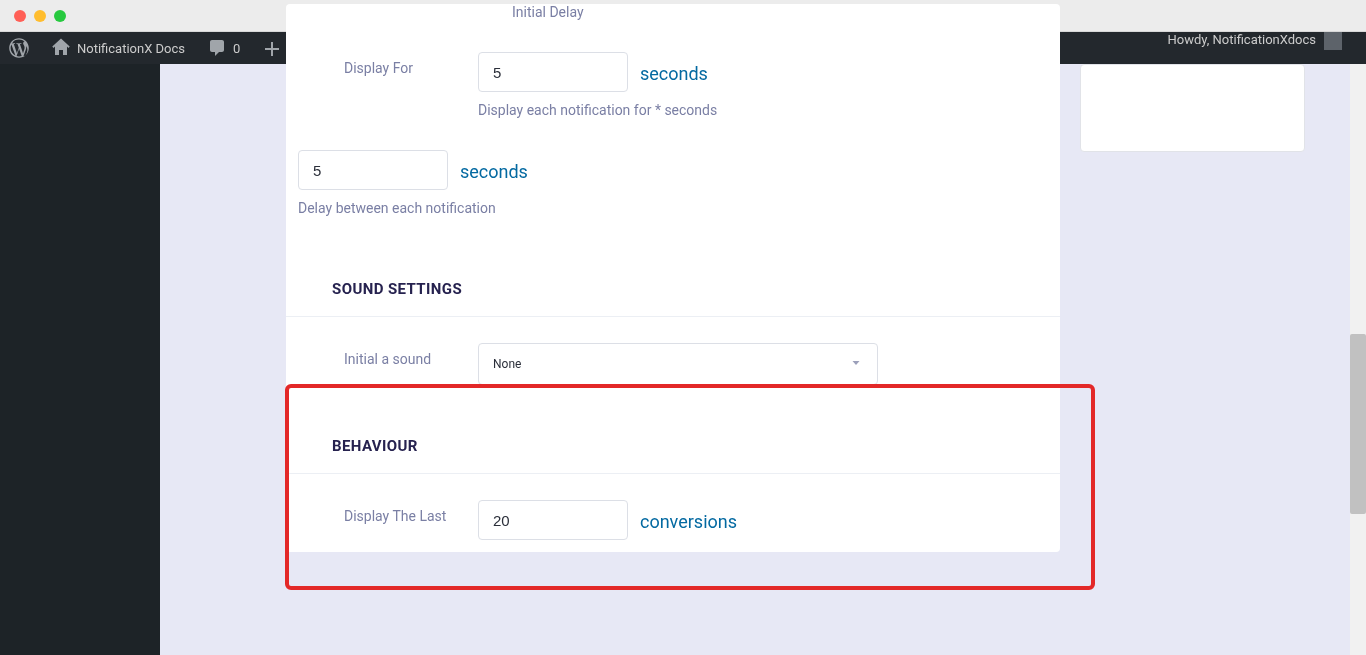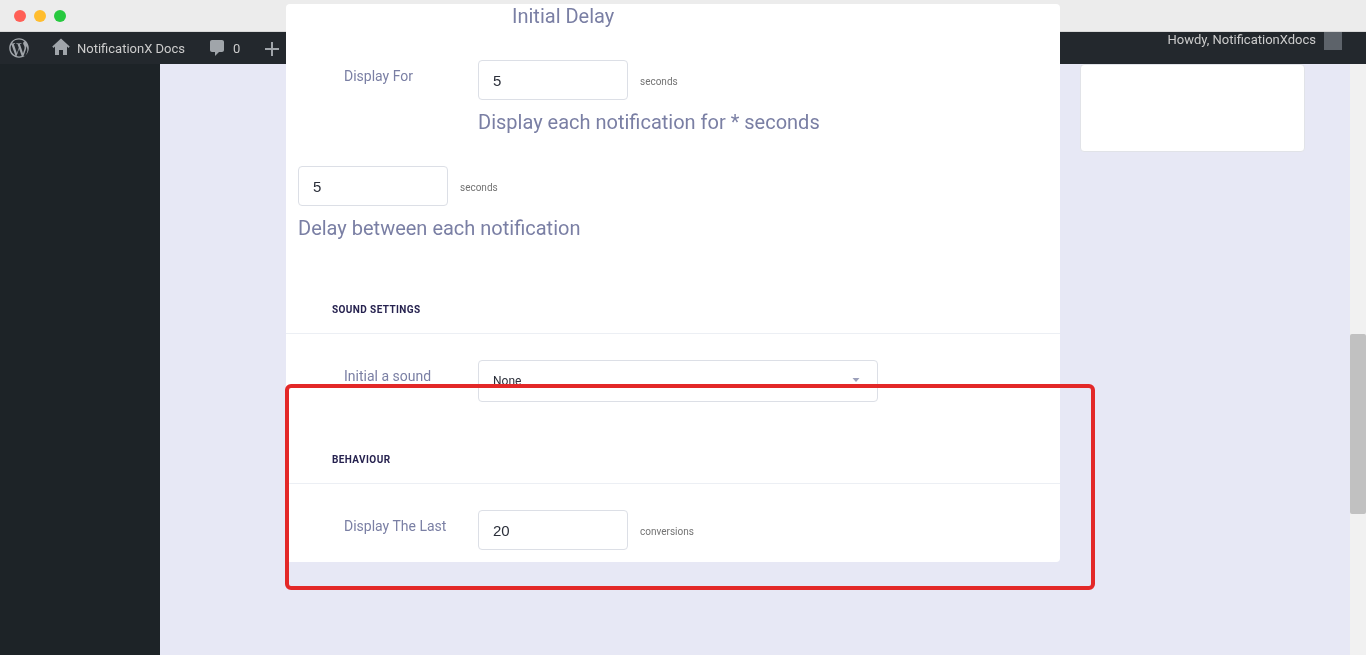--- a/index.html
+++ b/index.html
@@ -33,27 +33,27 @@
   
   .settings-card { position: absolute; left: 286px; top: -60px; width: 774px; background: #ffffff; border-radius: 4px; padding-bottom: 12px; }
 
   
   .side-widget { position: absolute; left: 1080px; top: 0; width: 225px; height: 88px; background: #fff; border: 1px solid #e1e3e8; border-radius: 4px; padding: 8px 12px; font-size: 13px; line-height: 1.5; overflow: hidden;}
 
   
   .form-row { display: flex; align-items: flex-start; padding: 10px 0 0 12px; }
   .form-row .label { width: 180px; padding-left: 46px; padding-top: 8px; font-size: 14px; color: #7a7fa4; }
   .form-row .control { flex: 1; }
-  .help { font-size: 20px; color: #7a7fa4; padding: 10px 0 2px 0; }
+  .help { font-size: 14px; color: #7a7fa4; padding: 10px 0 2px 0; }
   .help-top-only { padding-left: 226px; padding-top: 0; }
 
   input[type=text] { width: 150px; height: 40px; border: 1px solid #dcdfe6; border-radius: 4px; padding: 0 14px; font-size: 15px; color: #2b2f3a; outline: none; }
-  .unit { display: inline-block; margin-left: 8px; font-size: 10px; color: #737373; vertical-align: middle; }
+  .unit { display: inline-block; margin-left: 8px; font-size: 18px; color: #0369a1; vertical-align: middle; }
 
-  .section-title { font-size: 10px; font-weight: 700; letter-spacing: .4px; color: #26224f; padding: 24px 46px 18px 46px; }
+  .section-title { font-size: 15px; font-weight: 700; letter-spacing: .4px; color: #26224f; padding: 24px 46px 18px 46px; }
   .section-divider { border-top: 1px solid #eceff4; margin: 0 0 16px 0; }
 
   .select-box { width: 400px; height: 42px; border: 1px solid #dcdfe6; border-radius: 4px; background: #fff; display: inline-flex; align-items: center; justify-content: space-between; padding: 0 14px; font-size: 12px; color: #2b2f3a; cursor: pointer; }
   .chev svg { width: 14px; height: 14px; fill: #9ca0ba; }
 
   
   .annotation-box { position: absolute; left: 285px; top: 320px; width: 810px; height: 206px; border: 4px solid #e32828; border-radius: 6px; pointer-events: none; }
 
   
   .browser-scrollbarv { position: absolute; right: 0; top: 0; width: 16px; height: 100%; background: #f1f1f1; }

